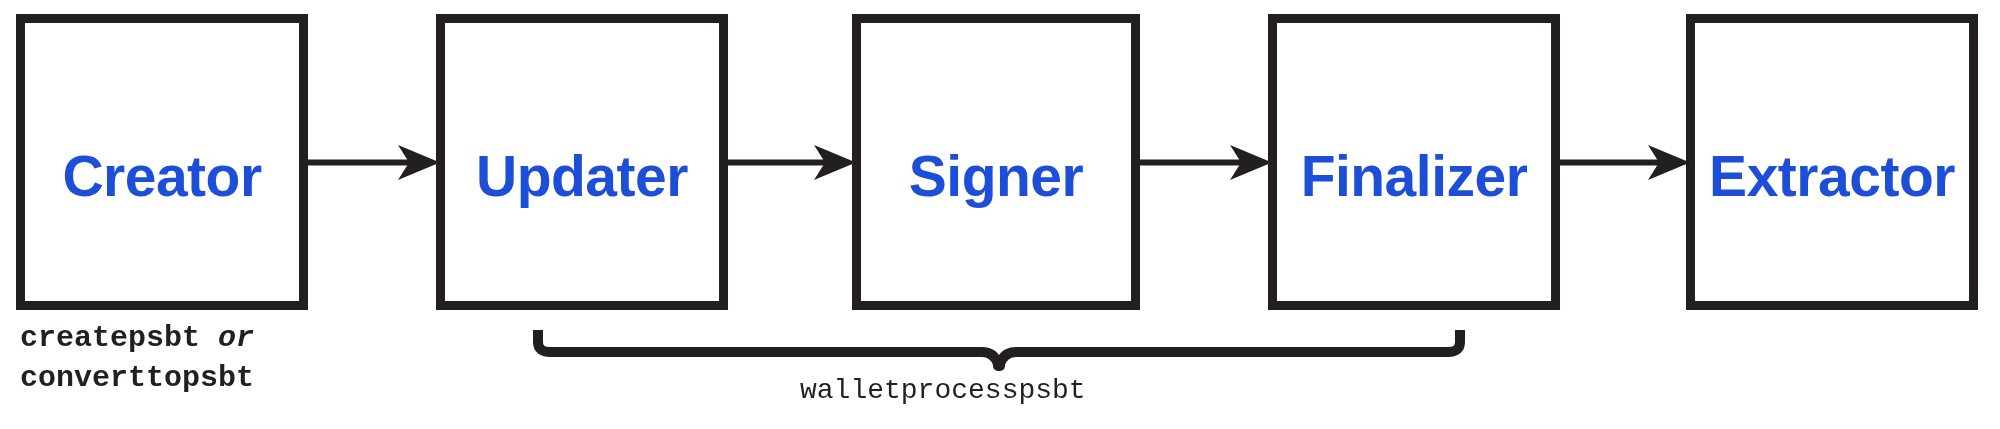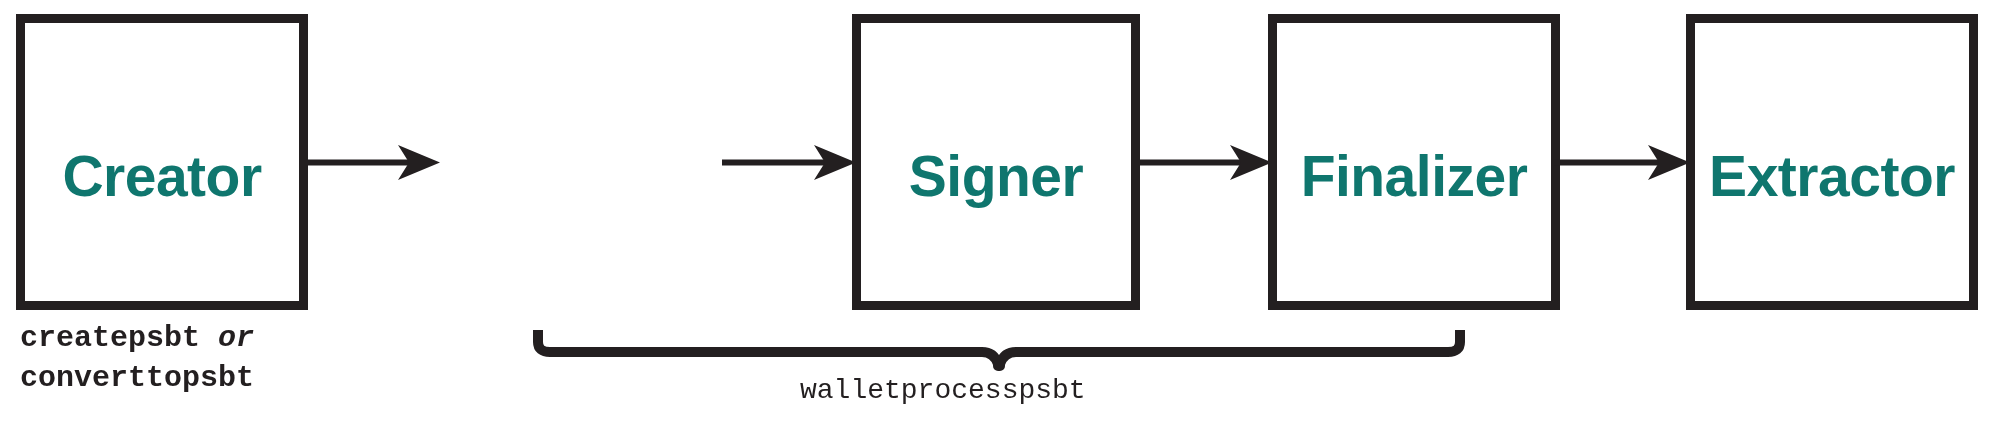--- a/index.html
+++ b/index.html
@@ -28,21 +28,21 @@
     background: #ffffff;
     display: flex;
     align-items: center;
     justify-content: center;
   }
   .stage-label {
     font-family: "Liberation Sans", sans-serif;
     font-weight: bold;
     font-size: 57px;
     line-height: 1;
-    color: #0f766e;
+    color: #1d4ed8;
     letter-spacing: -0.5px;
     white-space: nowrap;
     margin-top: 28px;
   }
 
   
   #box-creator   { left: 16px;   width: 292px; }
   #box-updater   { left: 436px;  width: 292px; }
   #box-signer    { left: 852px;  width: 288px; }
   #box-finalizer { left: 1268px; width: 292px; }
@@ -106,20 +106,23 @@
 </style>
 </head>
 <body>
 
 <div id="canvas">
 
   <div class="stage-box" id="box-creator">
     <span class="stage-label">Creator</span>
   </div>
 
+  <div class="stage-box" id="box-updater">
+    <span class="stage-label">Updater</span>
+  </div>
 
   <div class="stage-box" id="box-signer">
     <span class="stage-label">Signer</span>
   </div>
 
   <div class="stage-box" id="box-finalizer">
     <span class="stage-label">Finalizer</span>
   </div>
 
   <div class="stage-box" id="box-extractor">

